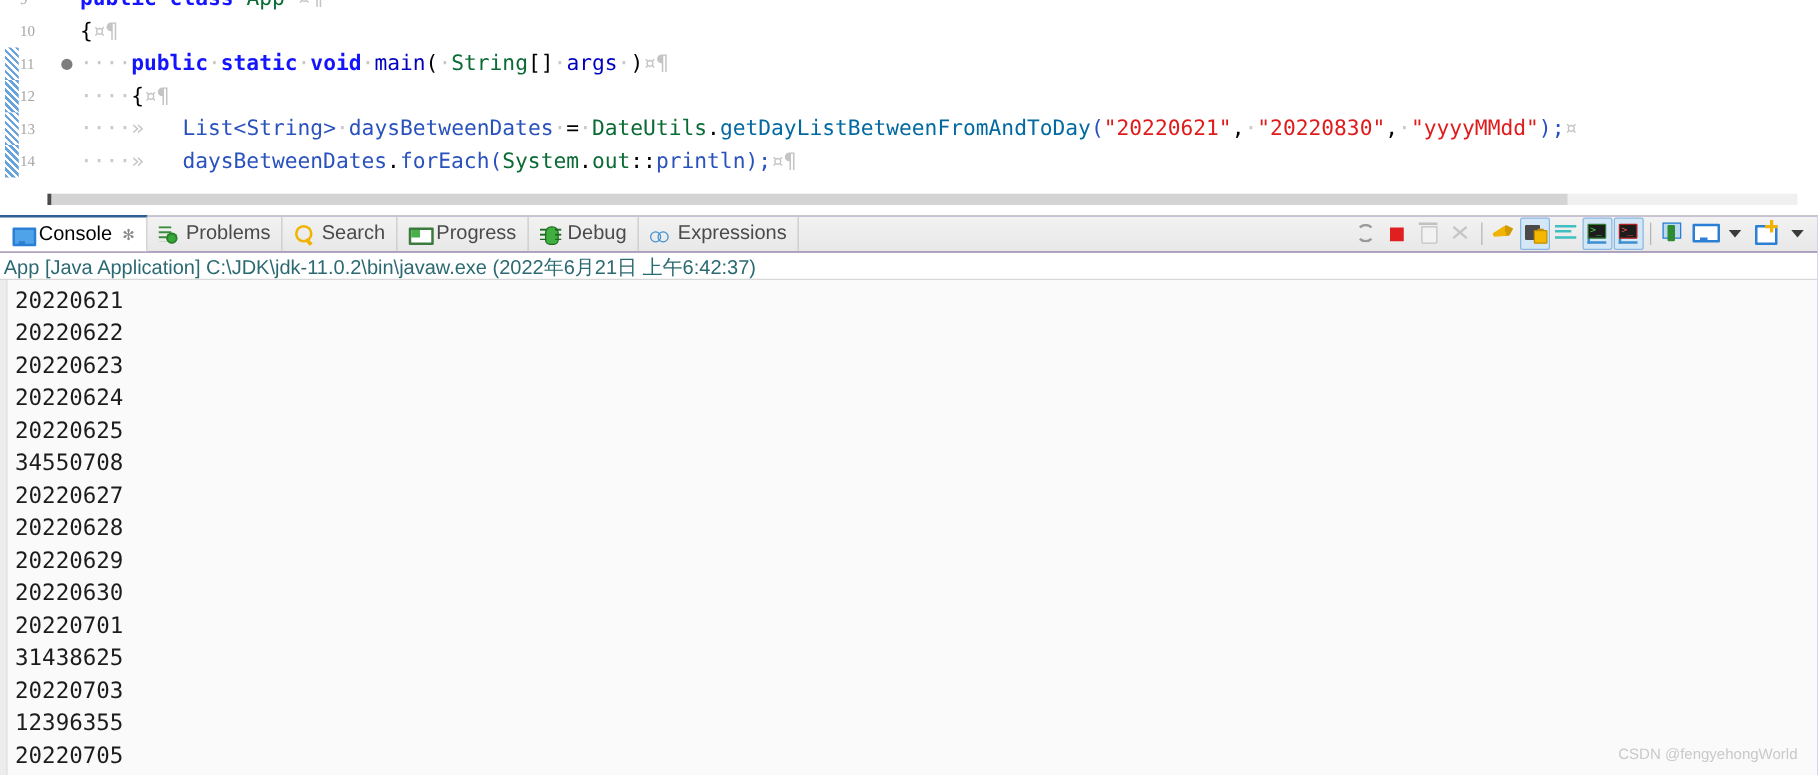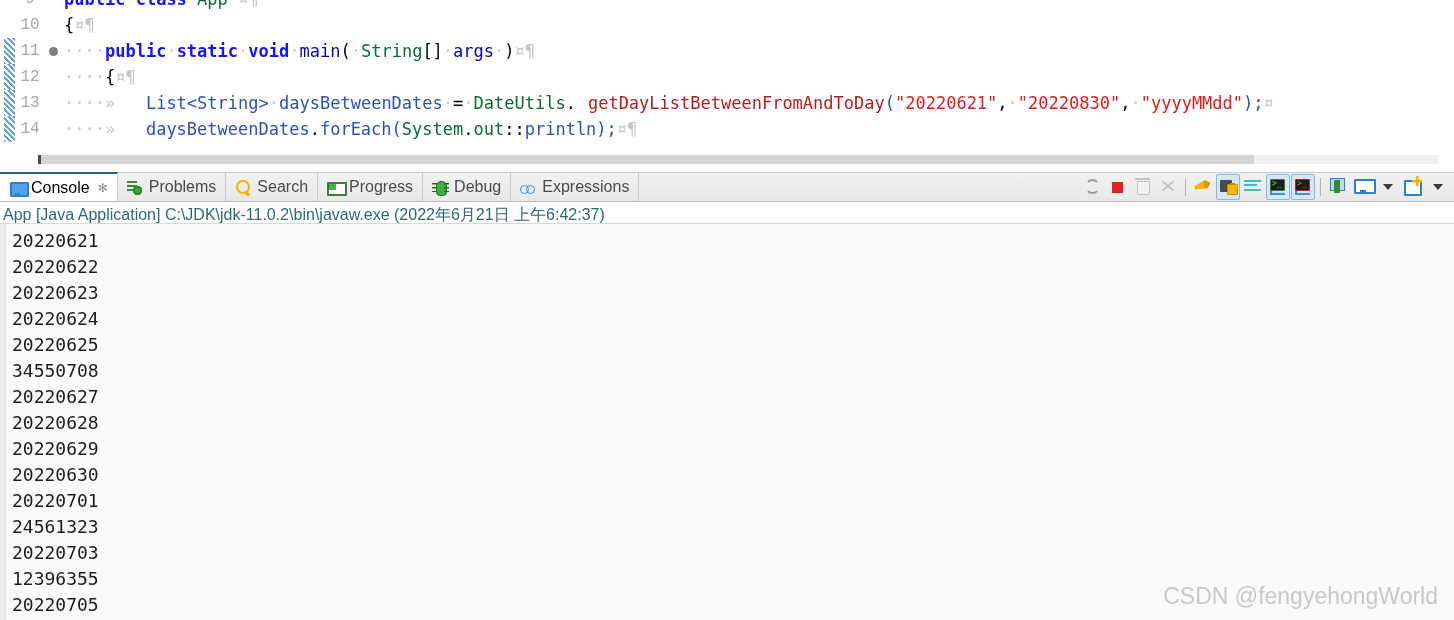--- a/index.html
+++ b/index.html
@@ -52,45 +52,45 @@
     position: absolute;
     left: 4px; top: 0;
     width: 11px; height: 26px;
     background-image: repeating-linear-gradient(
       45deg, #4f93d6 0 2px, #ffffff 2px 4px);
     opacity: .85;
   }
   .lineno {
     width: 30px;
     flex: none;
-    text-align: center;
+    text-align: left;
     color: #a6a6a6;
-    font-family: Liberation Mono, monospace;
-    font-size: 16px;
+    font-family: Liberation Serif, serif;
+    font-size: 12px;
     padding-right: 2px;
     user-select: none;
   }
   .marker-dot {
     width: 14px; flex: none;
     text-align: center;
     position: relative;
   }
   .marker-dot i {
     display: block;
     width: 9px; height: 9px;
     border-radius: 50%;
     background: #7d7d7d;
     margin: 0 auto;
   }
   .code-text { padding-left: 4px; }
 
   .kw     { color: #1414ff; font-weight: bold; }
   .plain  { color: #000000; }
   .field  { color: #0000c0; }
-  .call   { color: #b91c1c; margin-left: 12px; }
+  .call   { color: #0369a1; }
   .str    { color: #e01b1b; }
   .cls    { color: #0a6b34; }
   .ws     { color: #c8c8c8; }
   .pilcrow{ color: #c4c4c4; }
   .ident  { color: #2a52be; }
 
   .hscroll-track {
     position: absolute;
     left: 38px; right: 16px; bottom: 8px;
     height: 9px;
@@ -403,21 +403,21 @@
     font-family: "DejaVu Sans Mono", monospace;
     font-size: 18px;
     color: #1c1c1c;
     white-space: pre;
   }
 
   .watermark {
     position: absolute;
     right: 16px;
     bottom: 10px;
-    font-size: 23px;
+    font-size: 12px;
     color: #c9c9c9;
     font-family: "Liberation Sans", sans-serif;
     pointer-events: none;
     user-select: none;
     text-align: right;
   }
 </style>
 </head>
 <body>
 
@@ -513,21 +513,21 @@
           <div class="out-line">20220622</div>
           <div class="out-line">20220623</div>
           <div class="out-line">20220624</div>
           <div class="out-line">20220625</div>
           <div class="out-line">34550708</div>
           <div class="out-line">20220627</div>
           <div class="out-line">20220628</div>
           <div class="out-line">20220629</div>
           <div class="out-line">20220630</div>
           <div class="out-line">20220701</div>
-          <div class="out-line">24561323</div>
+          <div class="out-line">31438625</div>
           <div class="out-line">20220703</div>
           <div class="out-line">12396355</div>
           <div class="out-line">20220705</div>
         </div>
     </div>
   </div>
 
   <div class="watermark">CSDN @fengyehongWorld</div>
 </div>
 

